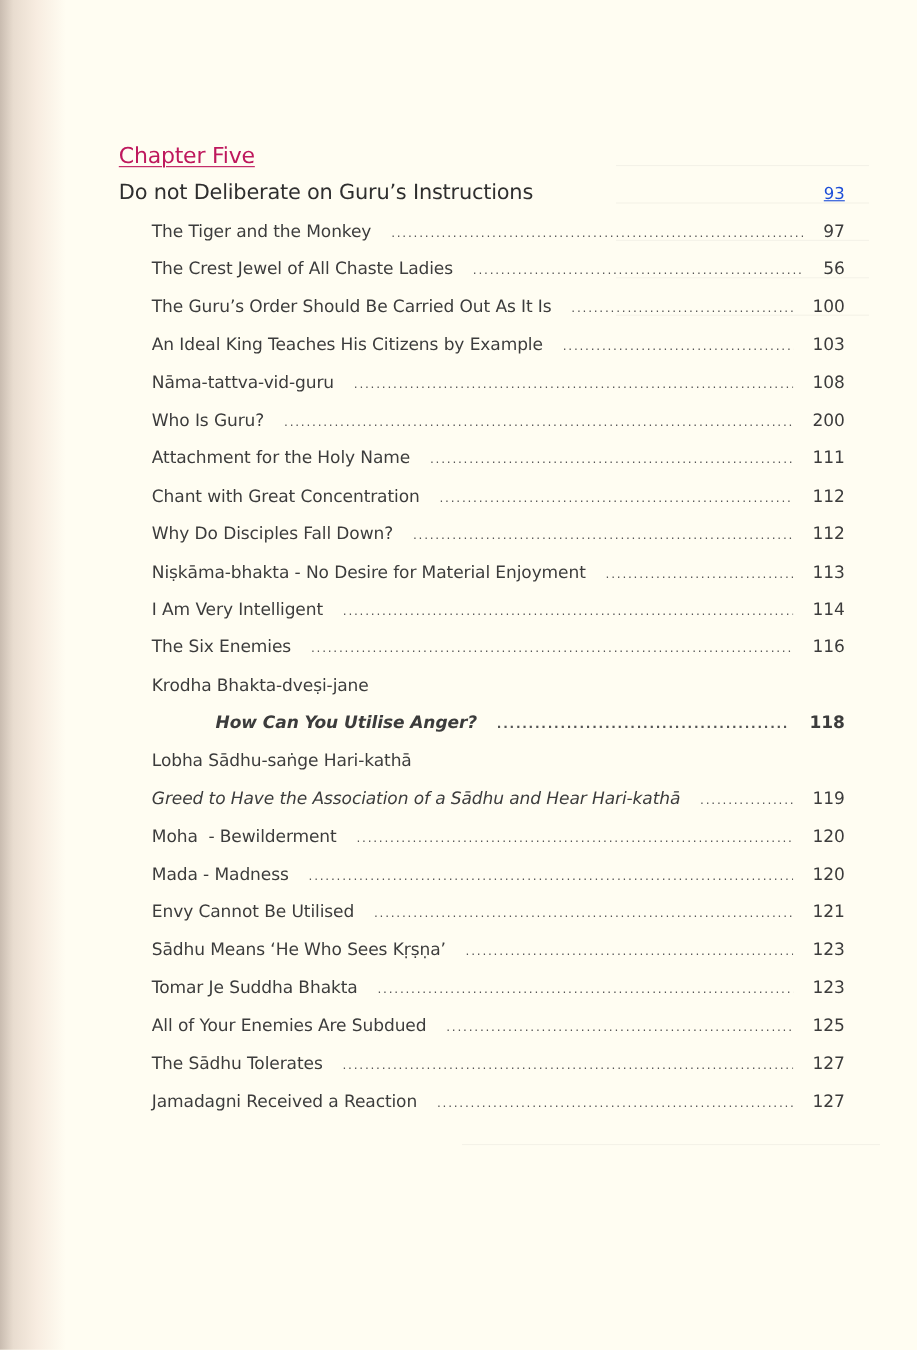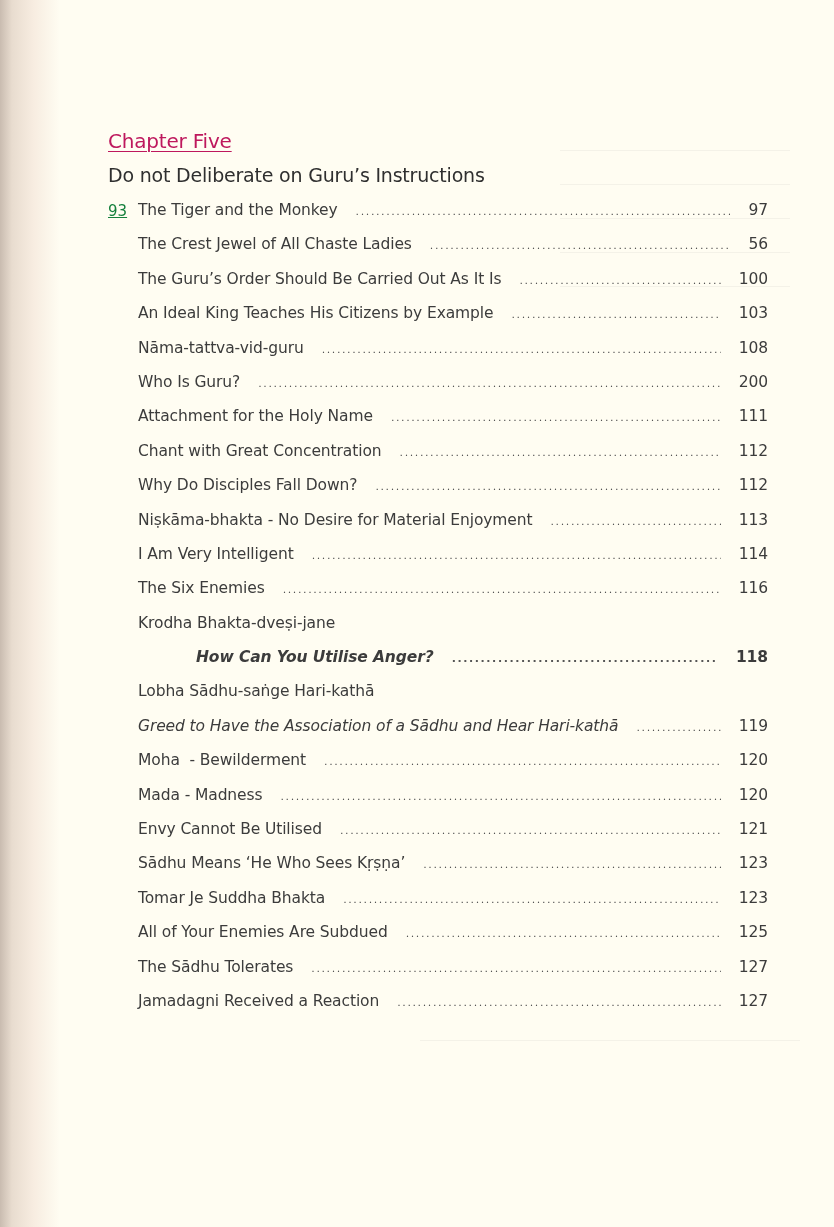--- a/index.html
+++ b/index.html
@@ -46,31 +46,30 @@
       text-decoration-thickness: 1px;
       height: 32px;
       line-height: 32px;
       letter-spacing: -0.2px;
     }
     .chapter-title-row {
       display: flex;
       align-items: baseline;
       height: 36px;
       line-height: 36px;
-      flex-direction: column;
     }
     .chapter-title {
       font-size: 19px;
       color: #2f2f2f;
       letter-spacing: -0.2px;
       flex: 1;
     }
     .chapter-page {
       font-size: 15px;
-      color: #15803d;
+      color: #1d4ed8;
       text-align: right;
       text-decoration: underline;
     }
     .entry {
       display: flex;
       align-items: baseline;
       height: 34.4px;
       line-height: 34.4px;
       padding-left: 30px;
       font-size: 15.5px;

